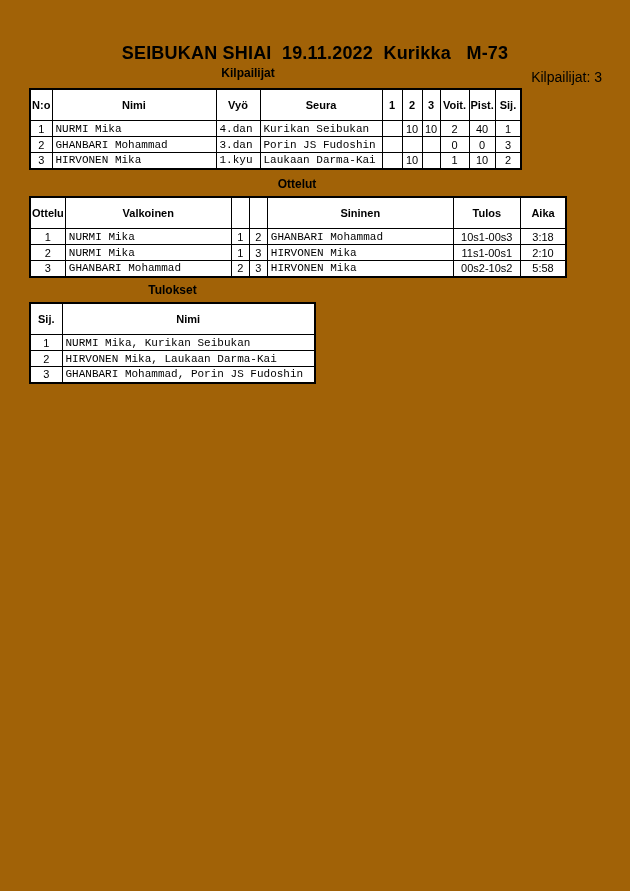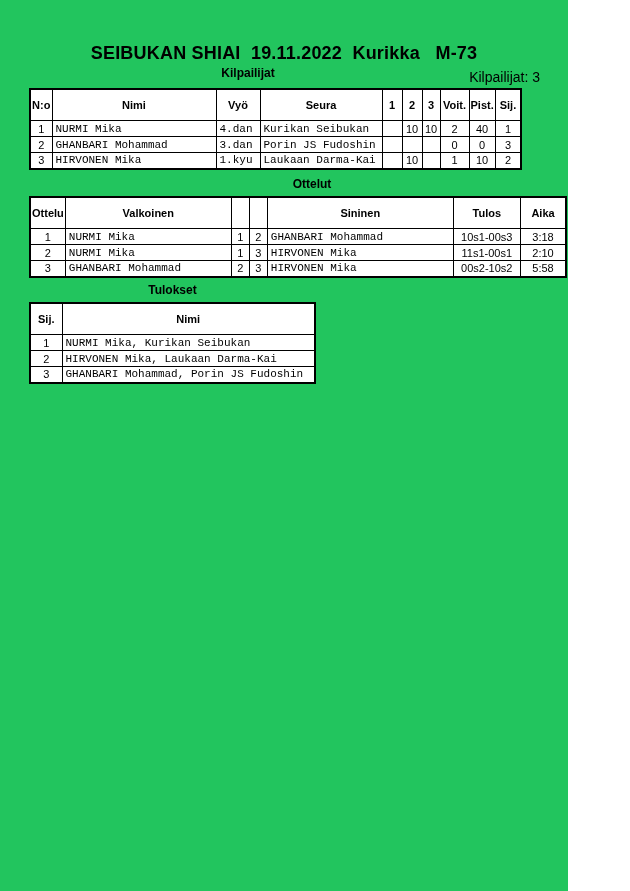--- a/index.html
+++ b/index.html
@@ -2,32 +2,32 @@
 <html><head>
 <meta charset="utf-8">
 <style>
   * { margin: 0; padding: 0; box-sizing: border-box; }
   html, body { background: #ffffff; }
   body {
     width: 630px; height: 891px;
     font-family: "Liberation Sans", sans-serif;
     color: #000;
   }
-  .page { position: relative; width: 568px; height: 891px; background: #22c55e; overflow: hidden; }
+  .page { position: relative; width: 630px; height: 891px; background: #a16207; overflow: hidden; }
 
   .page-title {
     position: absolute; top: 43px; left: 0; width: 100%;
     text-align: center; font-size: 18px; font-weight: bold;
     white-space: pre; letter-spacing: 0.2px;
   }
   .section-label {
     position: absolute; font-size: 12px; font-weight: bold; text-align: center;
   }
   .label-kilpailijat { top: 66px; left: 8px; width: 480px; }
-  .label-ottelut    { top: 177px; left: 15px; width: 594px; }
+  .label-ottelut    { top: 177px; left: 0; width: 594px; }
   .label-tulokset   { top: 283px; left: 0; width: 345px; }
 
   .competitors-count {
     position: absolute; top: 69px; right: 28px; font-size: 14px;
   }
 
   table {
     position: absolute;
     border-collapse: collapse;
     table-layout: fixed;

